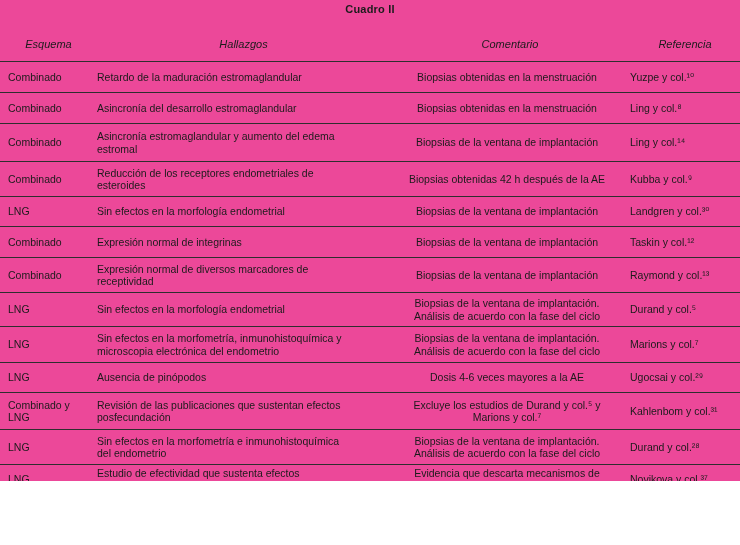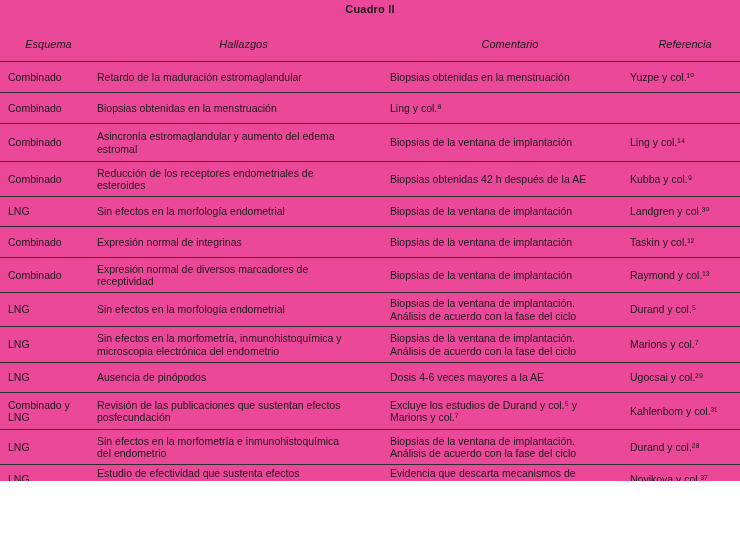--- a/index.html
+++ b/index.html
@@ -53,21 +53,21 @@
     border-bottom: 1px solid #2e2e2e;
     box-sizing: border-box;
   }
   .cell {
     font-size: 10.5px;
     line-height: 12.5px;
     white-space: pre-line;
   }
   .c-esquema   { padding-left: 8px; }
   .c-hallazgos { padding-right: 8px; }
-  .c-comentario{ padding-right: 6px; }
+  .c-comentario{ padding-right: 6px; text-align: center; }
   .c-referencia{ padding-right: 18px; }
   .footnote {
     margin-top: 4px;
     padding-left: 1px;
     font-size: 12px;
     line-height: 12px;
   }
 </style>
 </head>
 <body>
@@ -87,20 +87,21 @@
 
     <div class="row" style="height:31px">
       <div class="cell c-esquema">Combinado</div>
       <div class="cell c-hallazgos">Retardo de la maduración estromaglandular</div>
       <div class="cell c-comentario">Biopsias obtenidas en la menstruación</div>
       <div class="cell c-referencia">Yuzpe y col.¹⁰</div>
     </div>
 
     <div class="row" style="height:31px">
       <div class="cell c-esquema">Combinado</div>
+      <div class="cell c-hallazgos">Asincronía del desarrollo estromaglandular</div>
       <div class="cell c-comentario">Biopsias obtenidas en la menstruación</div>
       <div class="cell c-referencia">Ling y col.⁸</div>
     </div>
 
     <div class="row" style="height:38px">
       <div class="cell c-esquema">Combinado</div>
       <div class="cell c-hallazgos">Asincronía estromaglandular y aumento del edema
 estromal</div>
       <div class="cell c-comentario">Biopsias de la ventana de implantación</div>
       <div class="cell c-referencia">Ling y col.¹⁴</div>

